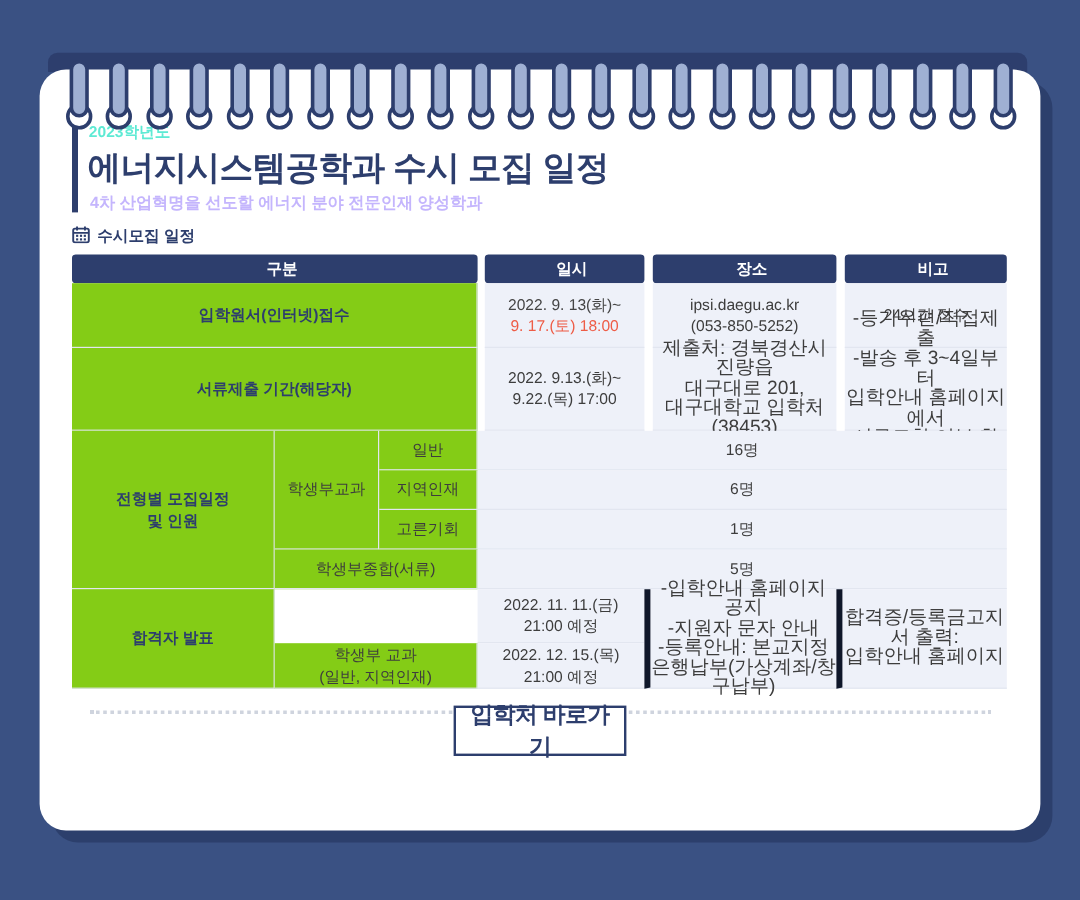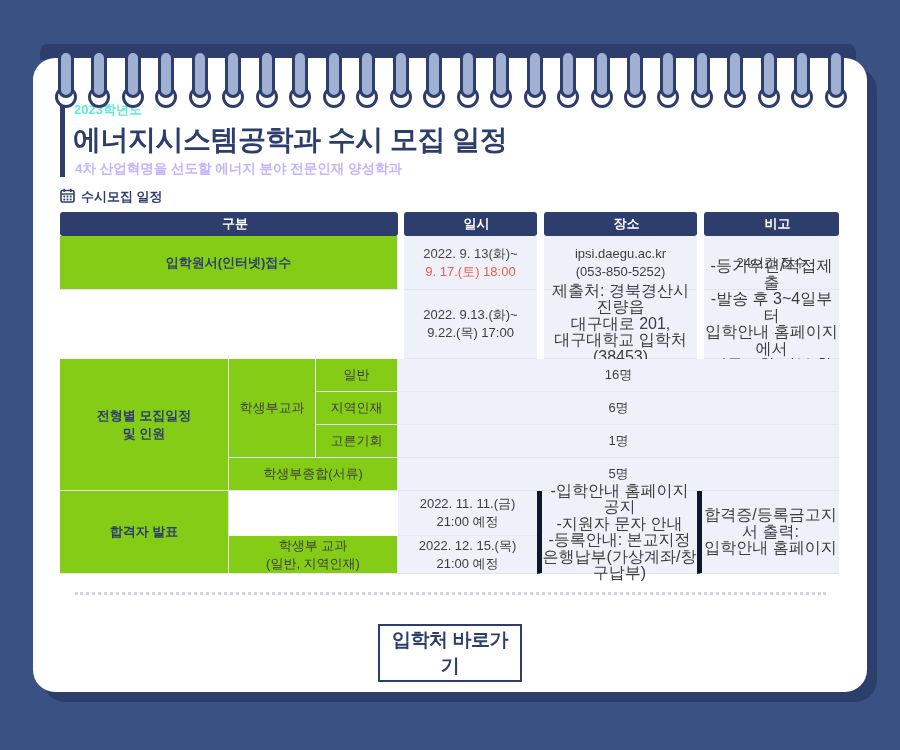--- a/index.html
+++ b/index.html
@@ -61,21 +61,21 @@
   .navy-label{color:#2d3e6d;font-weight:bold;}
   .br{border-right:1px solid #e2e6f0;}
   .bl{border-left:5px solid #0f172a;}
   .pre{white-space:pre-line;}
   .small{font-size:16px;line-height:16.5px;}
   .red{color:#ee5c46;}
   .dim{color:#454545;}
   
   .dotted-sep{position:absolute;left:75px;top:592px;width:751px;border-top:3px dotted #cfd4de;}
   .cta-button{
-    position:absolute;left:378px;top:624px;width:144px;height:58px;
+    position:absolute;left:378px;top:588px;width:144px;height:42px;
     background:#ffffff;border:2px solid #2d3e6d;color:#2d3e6d;
     font-size:19px;font-weight:bold;font-family:inherit;
     display:flex;align-items:center;justify-content:center;cursor:pointer;
     letter-spacing:-0.5px;
   }
 </style>
 </head>
 <body>
 
 <div class="binder-band"></div>
@@ -211,20 +211,21 @@
 
   <div class="cell navy-label br" style="grid-area:2/1/3/4">입학원서(인터넷)접수</div>
   <div class="cell lav" style="grid-area:2/5/3/6">
     <span class="dim">2022. 9. 13(화)~</span>
     <span class="red">9. 17.(토) 18:00</span>
   </div>
   <div class="cell lav pre" style="grid-area:2/7/3/8">ipsi.daegu.ac.kr
 (053-850-5252)</div>
   <div class="cell lav" style="grid-area:2/9/3/10">24시간 접수</div>
 
+  <div class="cell navy-label br" style="grid-area:3/1/4/4">서류제출 기간(해당자)</div>
   <div class="cell lav pre" style="grid-area:3/5/4/6">2022. 9.13.(화)~
 9.22.(목) 17:00</div>
   <div class="cell lav pre small" style="grid-area:3/7/4/8">제출처: 경북경산시 진량읍
 대구대로 201,
 대구대학교 입학처
 (38453)</div>
   <div class="cell lav pre small" style="grid-area:3/9/4/10">-등기우편/직접제출
 -발송 후 3~4일부터
 입학안내 홈페이지에서
 서류도착 여부 확인가능</div>

